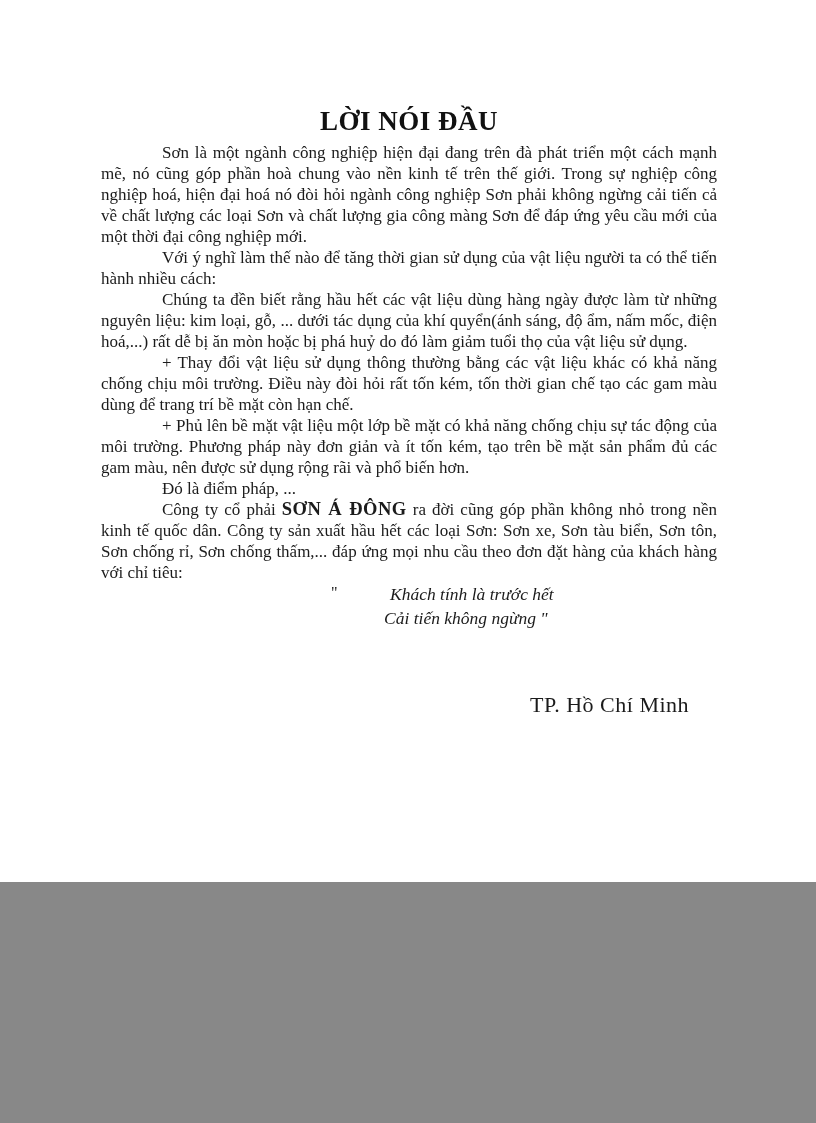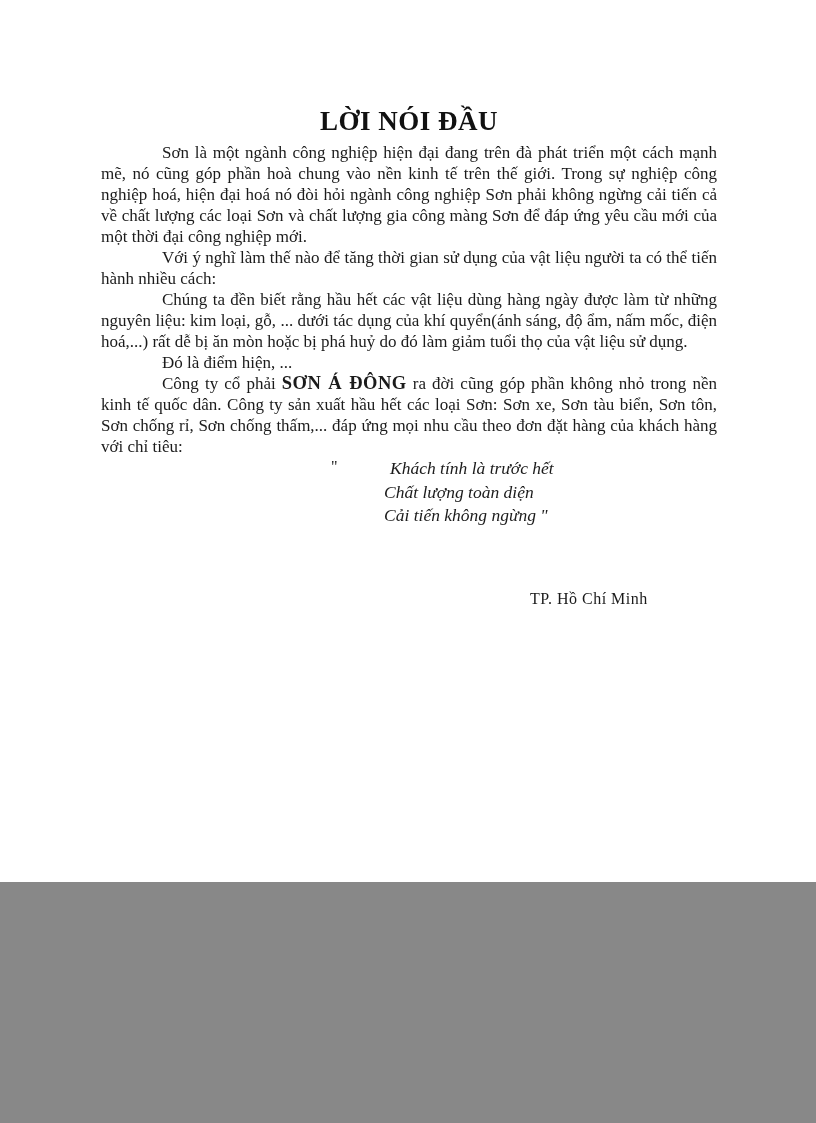--- a/index.html
+++ b/index.html
@@ -55,49 +55,50 @@
   .qmark {
     position: absolute;
     left: -53px;
     top: -2px;
     font-style: normal;
     font-size: 16px;
     letter-spacing: 1px;
   }
   .signature {
     margin: 62px 0 0 429px;
-    font-size: 16px;
+    font-size: 22px;
     letter-spacing: 0.5px;
   }
 </style>
 </head>
 <body>
 
 <div class="page">
   <div class="content">
 
     <h1 class="doc-title">LỜI NÓI ĐẦU</h1>
 
     <p class="body-par">Sơn là một ngành công nghiệp hiện đại đang trên đà phát triển một cách mạnh mẽ, nó cũng góp phần hoà chung vào nền kinh tế trên thế giới. Trong sự nghiệp công nghiệp hoá, hiện đại hoá nó đòi hỏi ngành công nghiệp Sơn phải không ngừng cải tiến cả về chất lượng các loại Sơn và chất lượng gia công màng Sơn để đáp ứng yêu cầu mới của một thời đại công nghiệp mới.</p>
 
     <p class="body-par">Với ý nghĩ làm thế nào để tăng thời gian sử dụng của vật liệu người ta có thể tiến hành nhiều cách:</p>
 
     <p class="body-par">Chúng ta đền biết rằng hầu hết các vật liệu dùng hàng ngày được làm từ những nguyên liệu: kim loại, gỗ, ... dưới tác dụng của khí quyển(ánh sáng, độ ẩm, nấm mốc, điện hoá,...) rất dễ bị ăn mòn hoặc bị phá huỷ do đó làm giảm tuổi thọ của vật liệu sử dụng.</p>
 
+    <p class="body-par">+ Thay đổi vật liệu sử dụng thông thường bằng các vật liệu khác có khả năng chống chịu môi trường. Điều này đòi hỏi rất tốn kém, tốn thời gian chế tạo các gam màu dùng để trang trí bề mặt còn hạn chế.</p>
+
+    <p class="body-par">+ Phủ lên bề mặt vật liệu một lớp bề mặt có khả năng chống chịu sự tác động của môi trường. Phương pháp này đơn giản và ít tốn kém, tạo trên bề mặt sản phẩm đủ các gam màu, nên được sử dụng rộng rãi và phổ biến hơn.</p>
 
 
-
-    <p class="body-par">Đó là điểm hiện, ...</p>
+    <p class="body-par">Đó là điểm pháp, ...</p>
 
     <p class="body-par"><span>Công ty cổ phải </span><span class="brand">SƠN Á ĐÔNG</span><span> ra đời cũng góp phần không nhỏ trong nền kinh tế quốc dân. Công ty sản xuất hầu hết các loại Sơn: Sơn xe, Sơn tàu biển, Sơn tôn, Sơn chống rỉ, Sơn chống thấm,... đáp ứng mọi nhu cầu theo đơn đặt hàng của khách hàng với chỉ tiêu:</span></p>
 
     <div class="quote-block">
       <div class="quote-line first">
         <span class="qmark">"</span><span>Khách tính là trước hết</span>
       </div>
-      <div class="quote-line">Chất lượng toàn diện</div>
       <div class="quote-line">Cải tiến không ngừng "</div>
     </div>
 
     <div class="signature">TP. Hồ Chí Minh</div>
 
   </div>
 </div>
 
 </body></html>

